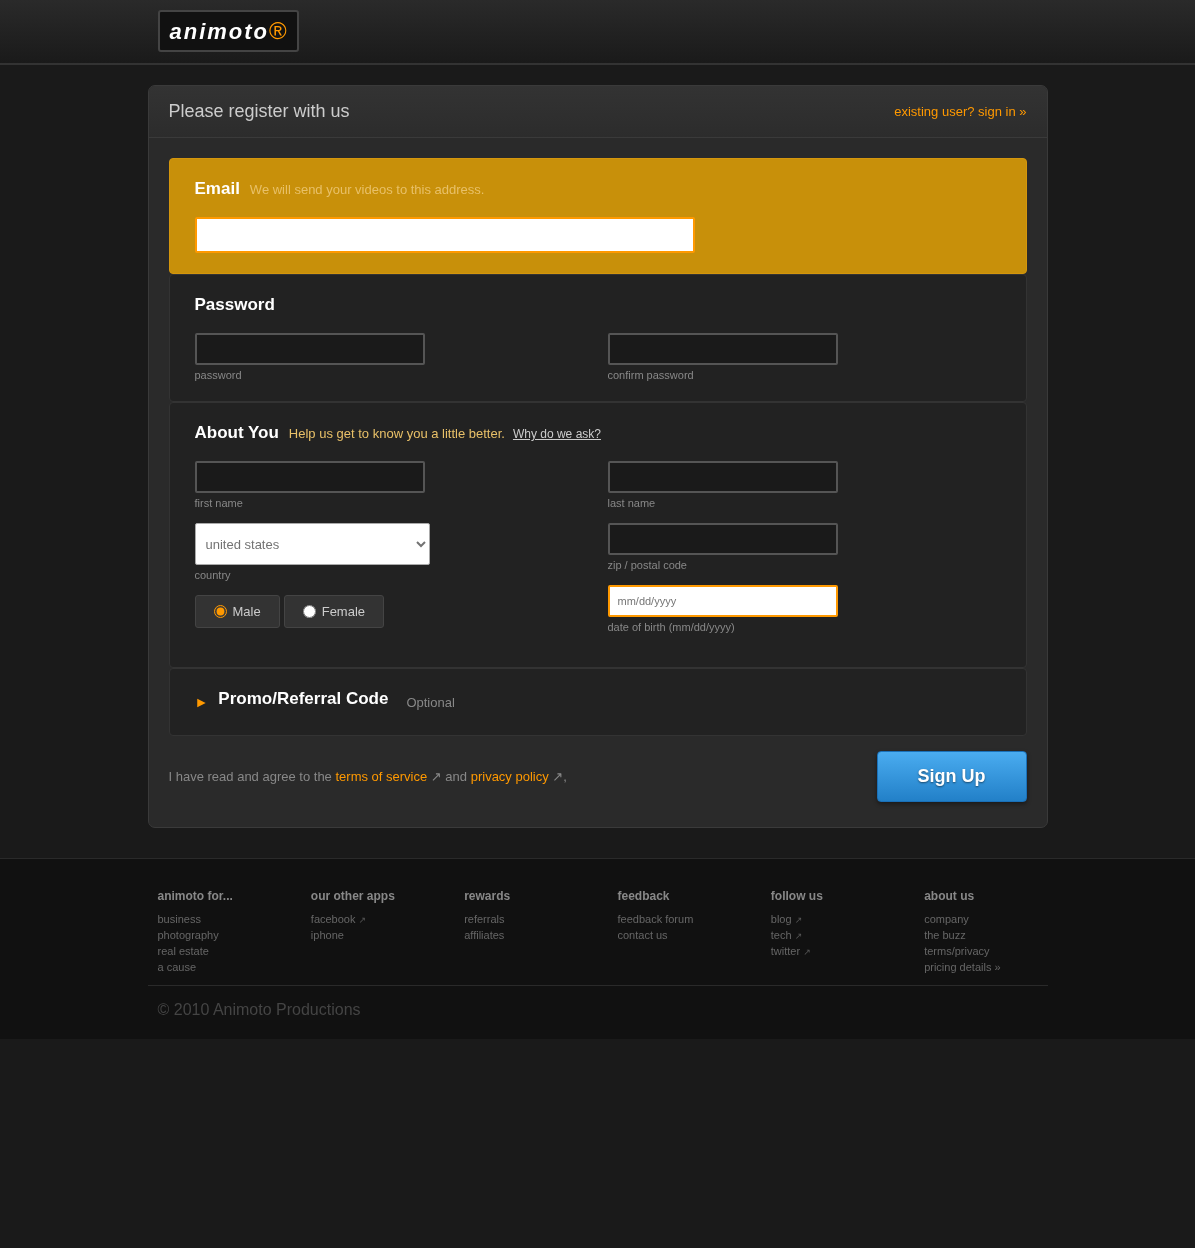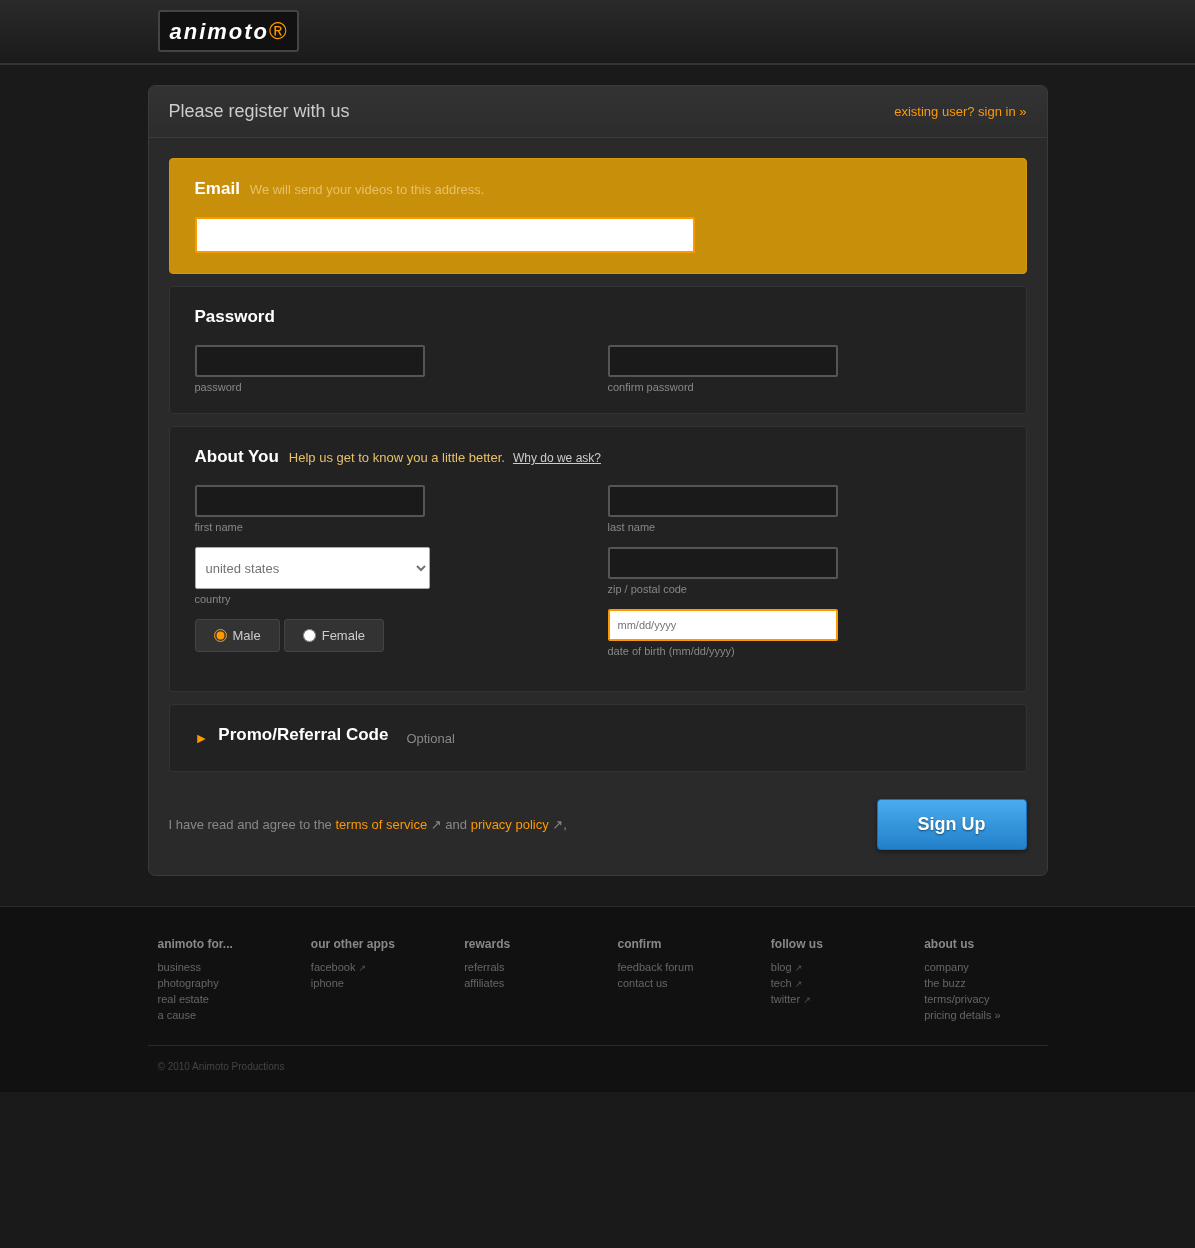--- a/index.html
+++ b/index.html
@@ -80,21 +80,20 @@
       cursor: pointer;
     }
 
     #register-body {
       padding: 20px;
     }
 
     
     .form-section {
       border-radius: 4px;
-      margin-bottom: 12px;
       padding: 20px 25px;
     }
     .section-email {
       background: #c8900a;
       border: 1px solid #d4960c;
     }
     .section-password {
       background: #222;
       border: 1px solid #333;
     }
@@ -302,24 +301,24 @@
       text-decoration: none;
       margin-bottom: 4px;
       cursor: pointer;
     }
     .ext-icon {
       font-size: 9px;
       color: #555;
     }
     .footer-copyright {
       width: 900px;
-      margin: 20px auto 0 auto;
+      margin: 8px auto 0 auto;
       padding: 0 10px;
       color: #444;
-      font-size: 10px;
+      font-size: 16px;
       border-top: 1px solid #2a2a2a;
       padding-top: 15px;
     }
   </style>
 </head>
 <body>
 
 <div id="header">
   <div id="header-inner">
     <div class="logo-box">
@@ -456,21 +455,21 @@
       <a class="footer-link">iphone</a>
     </div>
 
     <div class="footer-col">
       <div class="footer-col-title">rewards</div>
       <a class="footer-link">referrals</a>
       <a class="footer-link">affiliates</a>
     </div>
 
     <div class="footer-col">
-      <div class="footer-col-title">confirm</div>
+      <div class="footer-col-title">feedback</div>
       <a class="footer-link">feedback forum</a>
       <a class="footer-link">contact us</a>
     </div>
 
     <div class="footer-col">
       <div class="footer-col-title">follow us</div>
       <a class="footer-link">blog <span class="ext-icon">↗</span></a>
       <a class="footer-link">tech <span class="ext-icon">↗</span></a>
       <a class="footer-link">twitter <span class="ext-icon">↗</span></a>
     </div>

